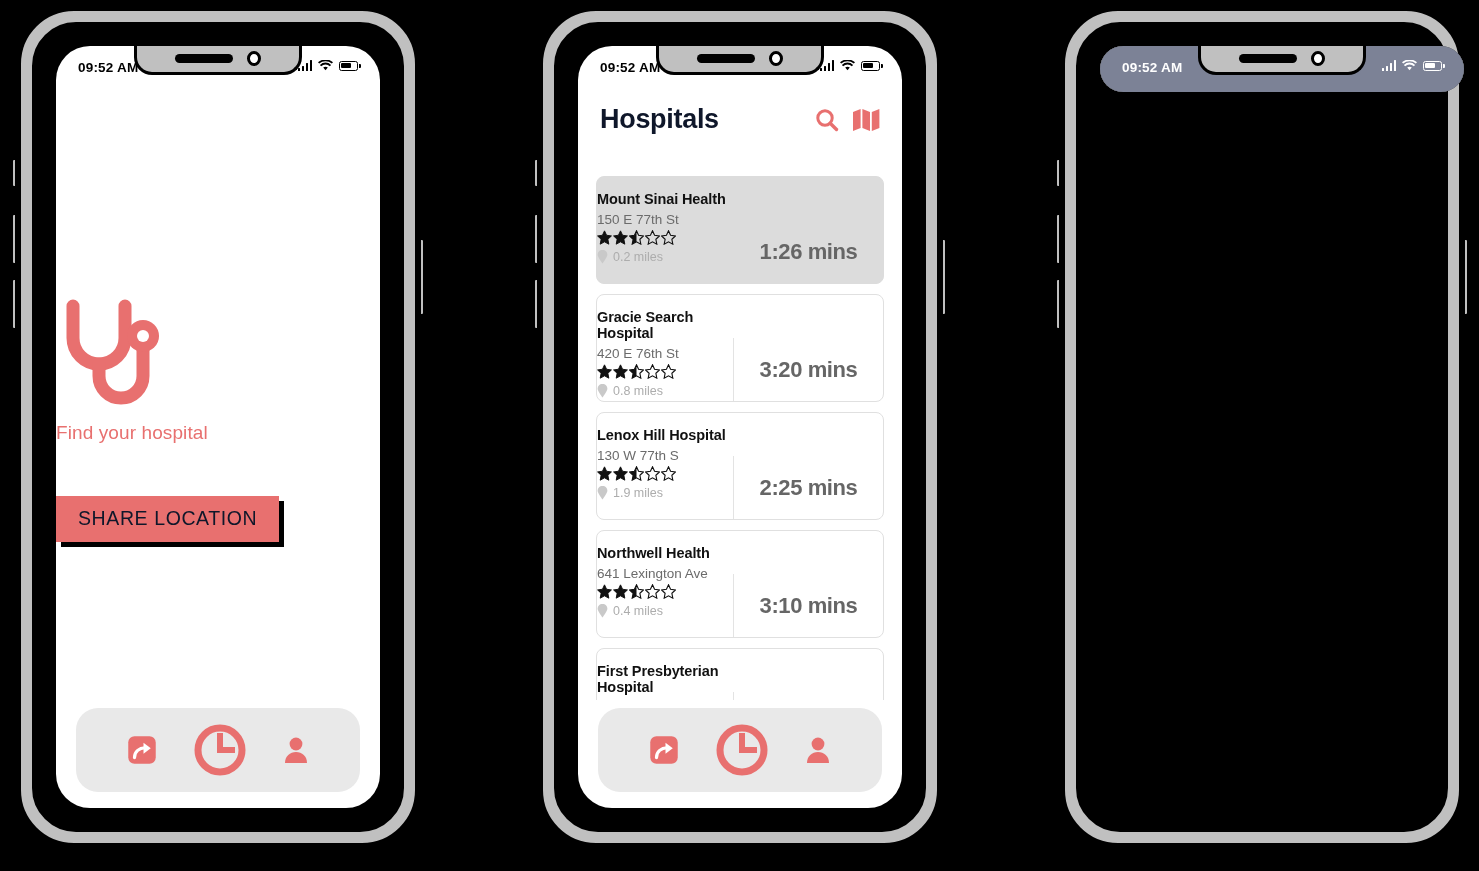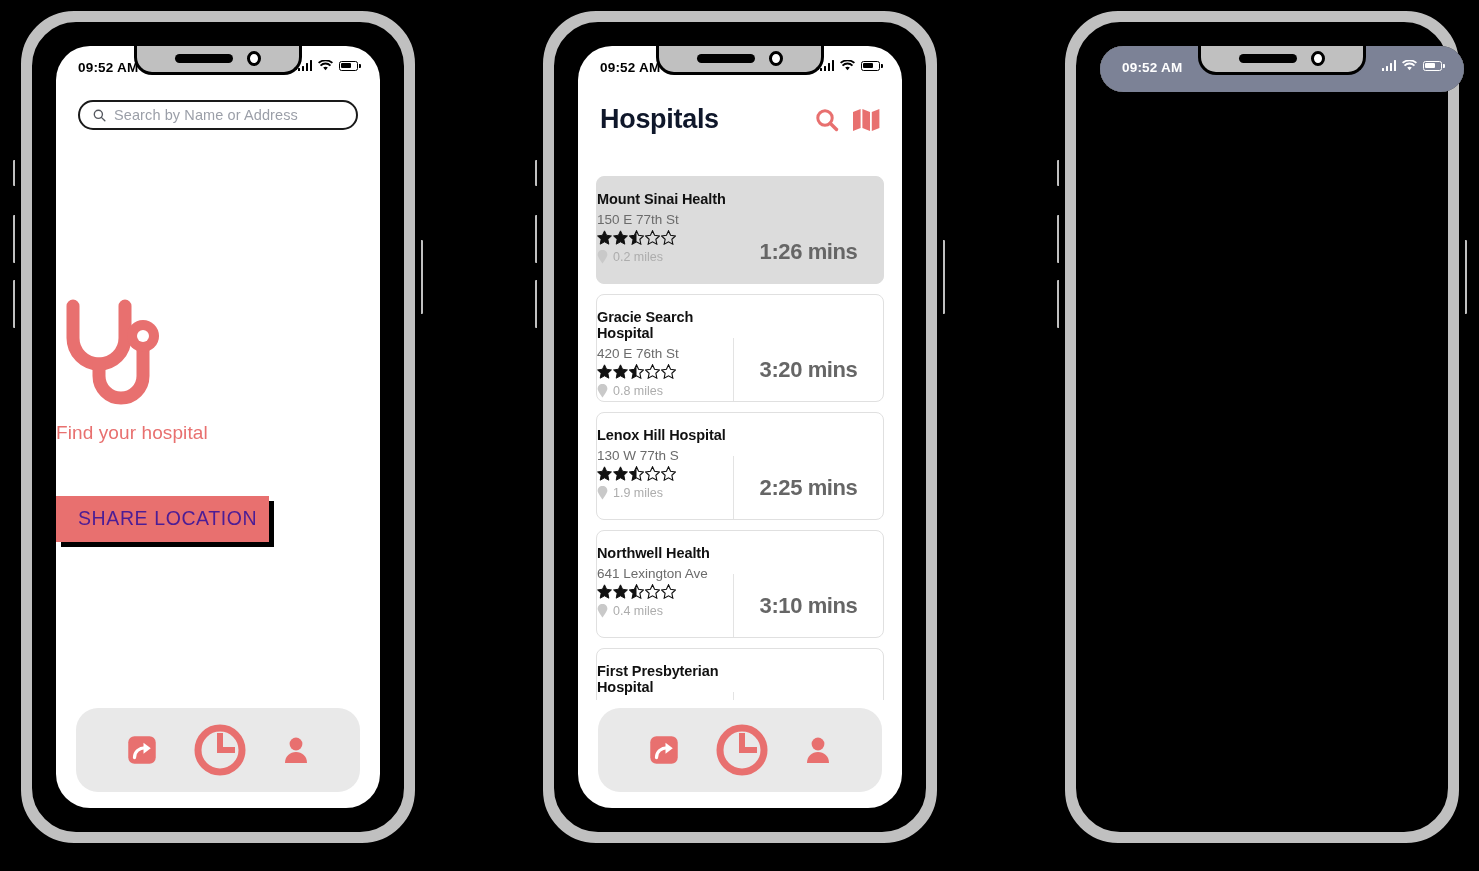--- a/index.html
+++ b/index.html
@@ -105,24 +105,24 @@
     position: absolute; left: 0; right: 0; top: 84px; bottom: 104px;
     display: flex; flex-direction: column; align-items: flex-start; justify-content: center;
   }
   .stetho { margin-bottom: 4px; }
   .find-label {
     font-size: 19px; color: #e8706f; letter-spacing: .1px; margin-top: 4px;
   }
   .share-btn {
     margin-top: 52px;
     background: #e8706f;
-    color: #4c1d95;
+    color: #0f172a;
     font-size: 19.5px;
     letter-spacing: .6px;
-    padding: 11px 12px 12px 22px;
+    padding: 11px 22px 12px 22px;
     border: none;
     box-shadow: 5px 5px 0 #000;
     cursor: pointer;
     font-family: "Liberation Sans", sans-serif;
   }
 
   
   .bottomnav {
     position: absolute; left: 20px; right: 20px; bottom: 16px;
     height: 84px; background: #e9e9e9; border-radius: 22px;
@@ -207,29 +207,20 @@
                   <path d="M7.5 4.6a6.2 6.2 0 0 0-4.3 1.7L1.9 4.9a8 8 0 0 1 11.2 0l-1.3 1.4a6.2 6.2 0 0 0-4.3-1.7Z" fill="#000"></path>
                   <path d="M7.5 1.2a9.6 9.6 0 0 0-6.3 2.3L0 2.2a11.5 11.5 0 0 1 15 0L13.8 3.5A9.6 9.6 0 0 0 7.5 1.2Z" fill="#000"></path>
                 </svg>
             </div>
             <div class="batt">
                 <span></span>
               </div>
           </div>
         </div>
 
-        <div class="search-wrap">
-          <div class="searchbox">
-            <svg width="13" height="13" viewBox="0 0 16 16">
-              <circle cx="6.6" cy="6.6" r="5" fill="none" stroke="#55585f" stroke-width="1.7"></circle>
-              <line x1="10.3" y1="10.3" x2="14.6" y2="14.6" stroke="#55585f" stroke-width="1.7" stroke-linecap="round"></line>
-            </svg>
-            <span class="ph">Search by Name or Address</span>
-          </div>
-        </div>
 
         <div class="p1-body">
           <div class="stetho">
             <svg width="112" height="118" viewBox="0 0 112 118">
               <g fill="none" stroke="#e8706f" stroke-width="13" stroke-linecap="round">
                 <path d="M17 14 v32 a26 26 0 0 0 52 0 V14"></path>
                 <path d="M43 72 v12 a22 22 0 0 0 44 0 V58"></path>
               </g>
               <circle cx="87" cy="44" r="16" fill="#e8706f"></circle>
               <circle cx="87" cy="44" r="6" fill="#fff"></circle>

